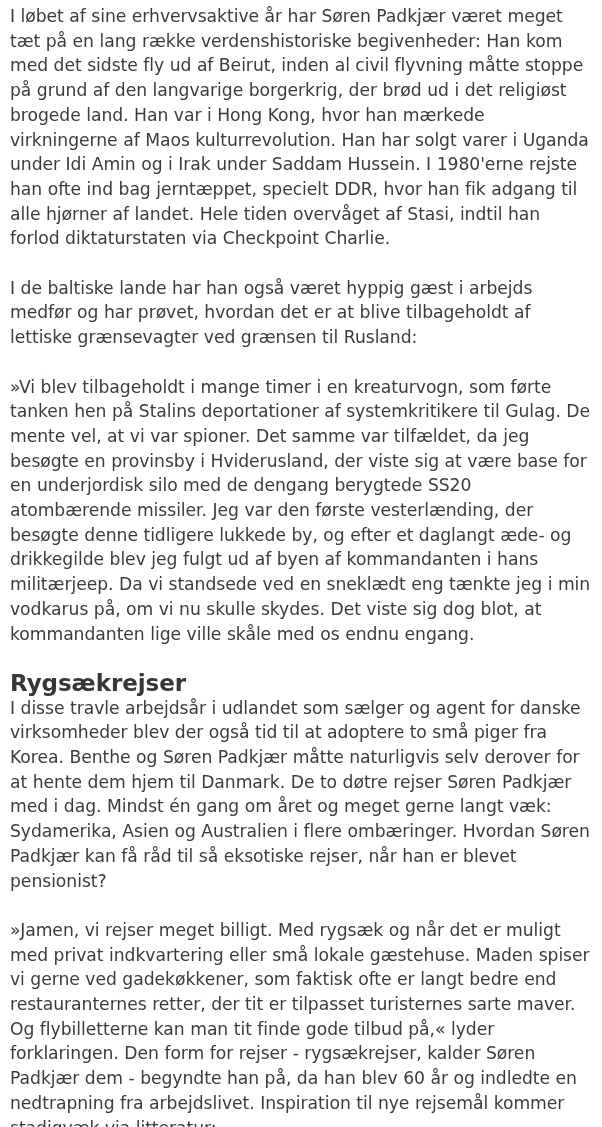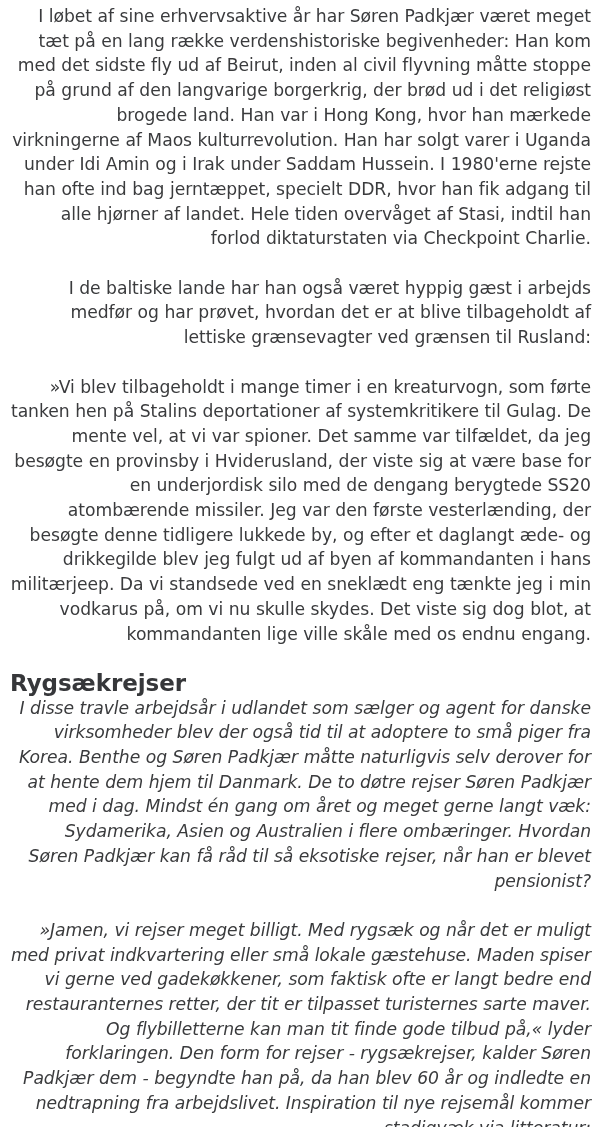--- a/index.html
+++ b/index.html
@@ -20,27 +20,26 @@
     box-sizing: border-box;
     width: 602px;
     padding: 4px 11px 0 10px;
   }
   .para {
     font-size: 17.2px;
     line-height: 24.7px;
     letter-spacing: -0.05px;
     word-spacing: 0.1px;
     margin: 0 0 24.7px 0;
-    text-align: right;
+    text-align: left;
     color: #3a3b3d;
     hyphens: none;
   }
   .para:last-child {
     margin-bottom: 0;
-    font-style: italic;
   }
   .para-tight {
     margin-bottom: 0;
   }
   .subhead {
     font-size: 23px;
     line-height: 24.7px;
     font-weight: 700;
     margin: 0;
     color: #36373a;

